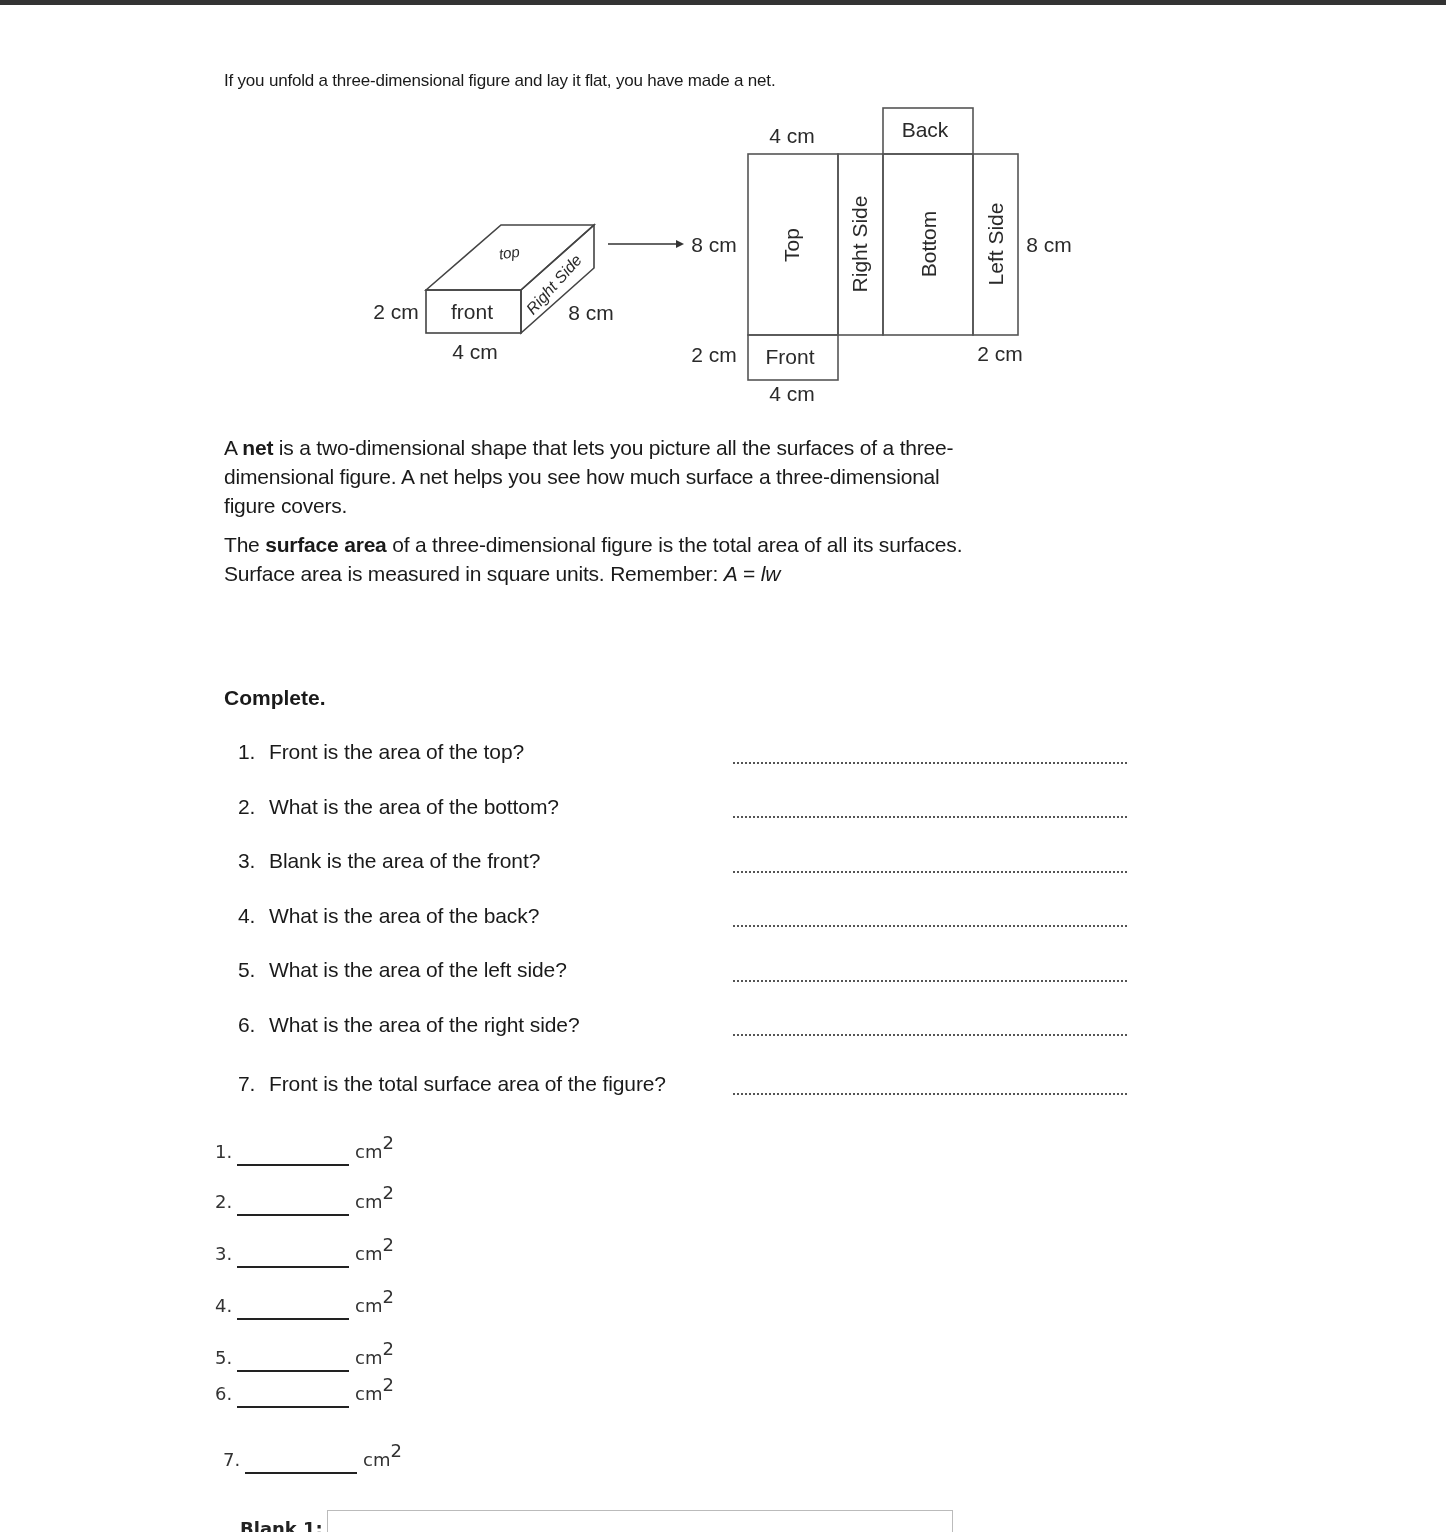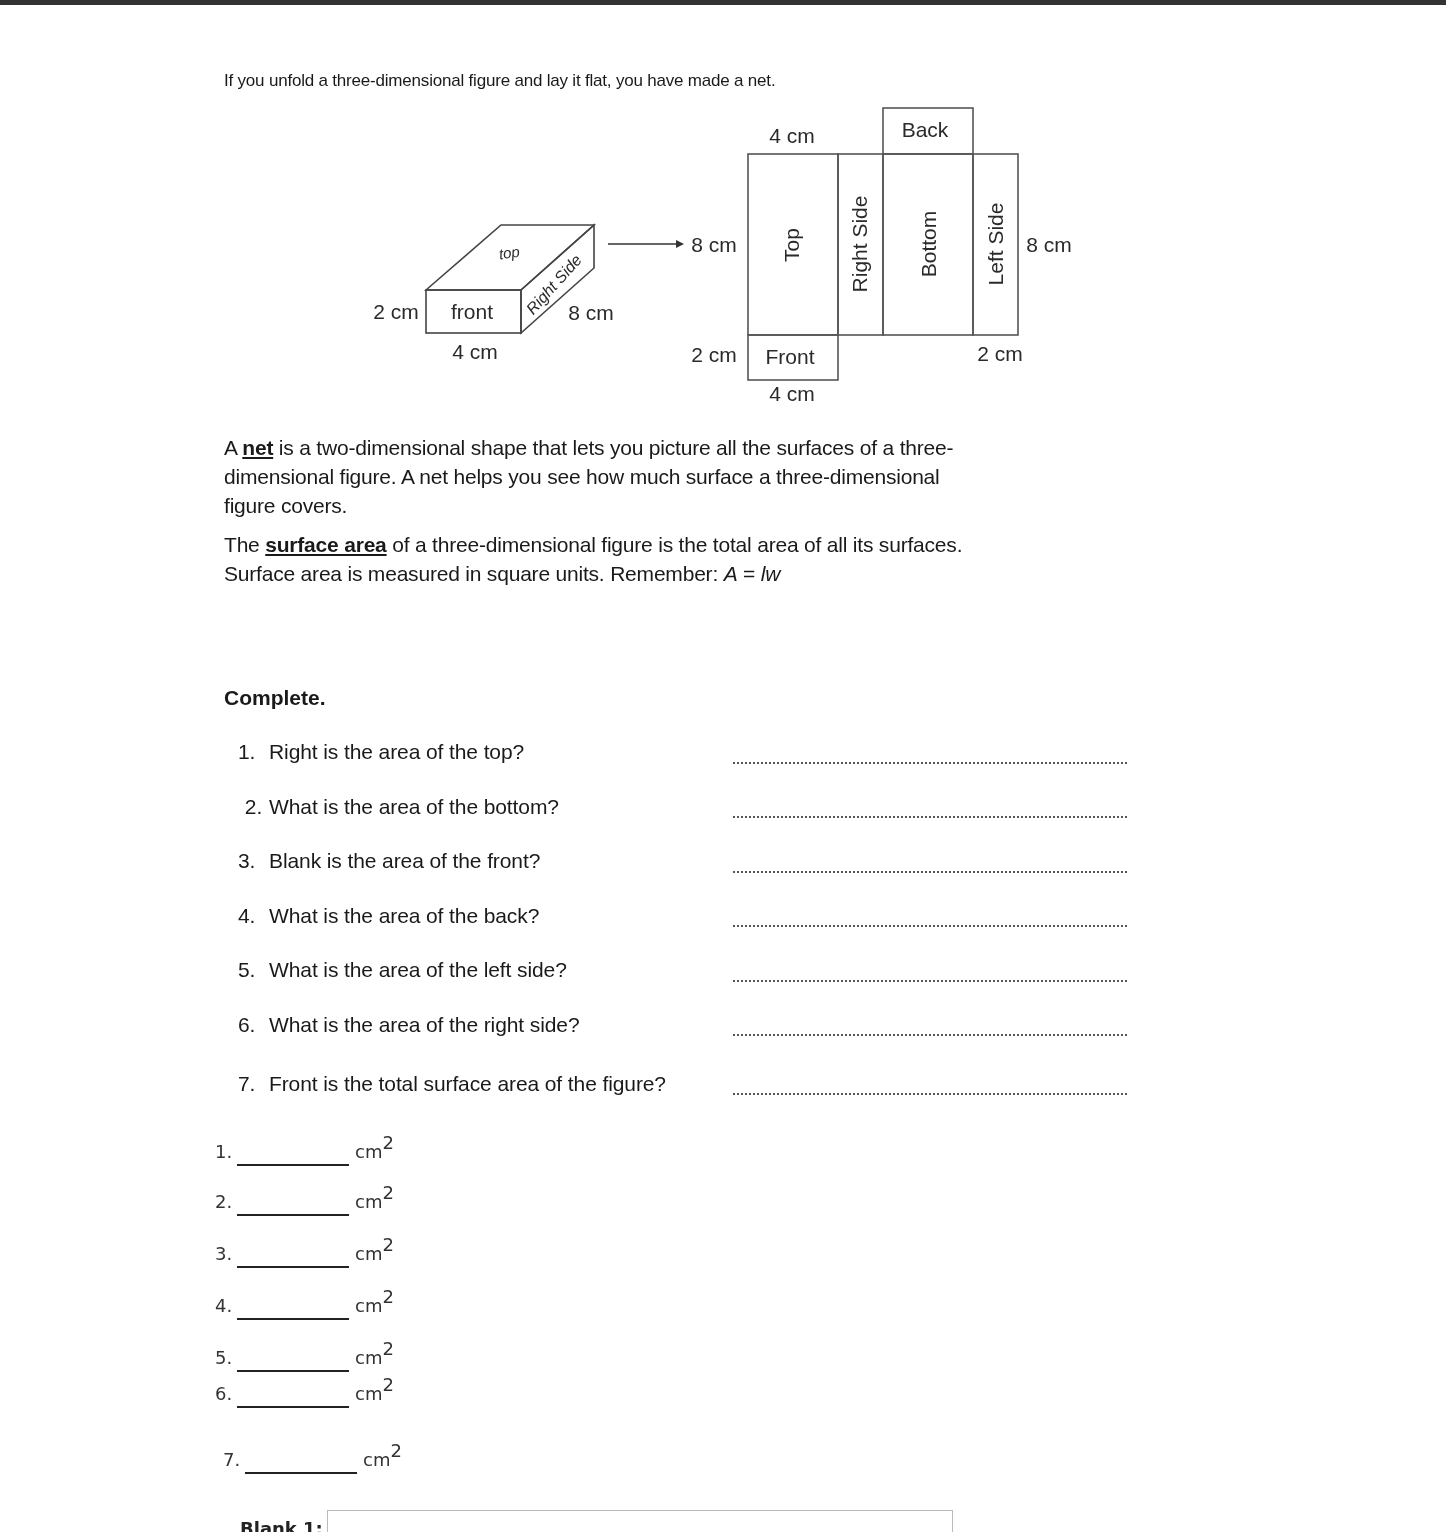--- a/index.html
+++ b/index.html
@@ -5,21 +5,21 @@
   html, body { margin: 0; padding: 0; }
   body {
     width: 1446px; height: 1532px; overflow: hidden;
     background: #ffffff; position: relative;
     font-family: "Liberation Sans", sans-serif; color: #1a1a1a;
   }
   .topbar { position: absolute; left: 0; top: 0; width: 1446px; height: 5px; background: #333333; }
   .abs { position: absolute; white-space: nowrap; }
   .intro { left: 224px; top: 71px; font-size: 17px; letter-spacing: -0.2px; }
   .para { left: 224px; font-size: 21px; line-height: 29px; letter-spacing: -0.2px; white-space: normal; width: 760px; }
-  .para b { font-weight: bold; text-decoration: underline; }
+  .para b { font-weight: bold; }
   .para i { font-style: italic; }
   .complete { left: 224px; top: 686px; font-size: 21px; font-weight: bold; }
   .q { left: 238px; font-size: 21px; letter-spacing: -0.1px; }
   .q .num { display: inline-block; width: 31px; }
   .qline { position: absolute; left: 733px; width: 394px; height: 0; border-top: 2px dotted #555; }
   .ans {
     left: 215px; font-family: "DejaVu Sans", sans-serif; font-size: 18px; color: #333;
   }
   .ans .n { display: inline-block; width: 22px; }
   .ans .blank {
@@ -85,23 +85,23 @@
   <text x="714" y="362" font-size="21" text-anchor="middle">2 cm</text>
   <text x="792" y="401" font-size="21" text-anchor="middle">4 cm</text>
   <text x="1000" y="361" font-size="21" text-anchor="middle">2 cm</text>
 </svg>
 
 <div class="abs para" style="top:433px;"><span>A </span><b>net</b><span> is a two-dimensional shape that lets you picture all the surfaces of a three-dimensional figure. A net helps you see how much surface a three-dimensional figure covers.</span></div>
 <div class="abs para" style="top:530px;"><span>The </span><b>surface area</b><span> of a three-dimensional figure is the total area of all its surfaces. Surface area is measured in square units. Remember: </span><i>A</i><span> = </span><i>lw</i></div>
 
 <div class="abs complete">Complete.</div>
 
-<div class="abs q" style="top:740px;"><span class="num">1.</span><span>Right is the area of the top?</span></div>
+<div class="abs q" style="top:740px;"><span class="num">1.</span><span>Front is the area of the top?</span></div>
 <div class="qline" style="top:762px;"></div>
-<div class="abs q" style="top:795px;text-align:center;"><span class="num">2.</span><span>What is the area of the bottom?</span></div>
+<div class="abs q" style="top:795px;"><span class="num">2.</span><span>What is the area of the bottom?</span></div>
 <div class="qline" style="top:816px;"></div>
 <div class="abs q" style="top:849px;"><span class="num">3.</span><span>Blank is the area of the front?</span></div>
 <div class="qline" style="top:871px;"></div>
 <div class="abs q" style="top:904px;"><span class="num">4.</span><span>What is the area of the back?</span></div>
 <div class="qline" style="top:925px;"></div>
 <div class="abs q" style="top:958px;"><span class="num">5.</span><span>What is the area of the left side?</span></div>
 <div class="qline" style="top:980px;"></div>
 <div class="abs q" style="top:1013px;"><span class="num">6.</span><span>What is the area of the right side?</span></div>
 <div class="qline" style="top:1034px;"></div>
 <div class="abs q" style="top:1072px;"><span class="num">7.</span><span>Front is the total surface area of the figure?</span></div>

